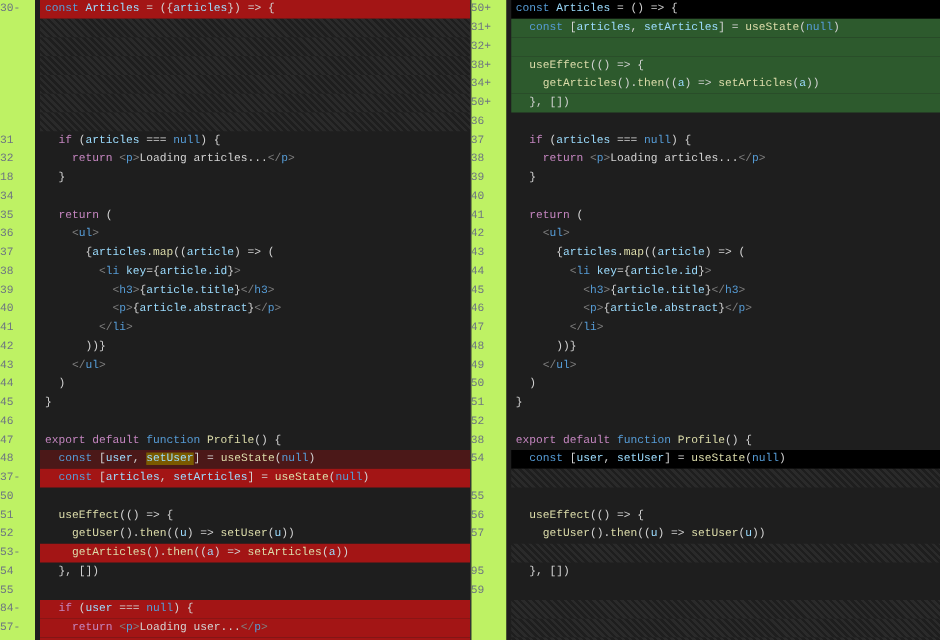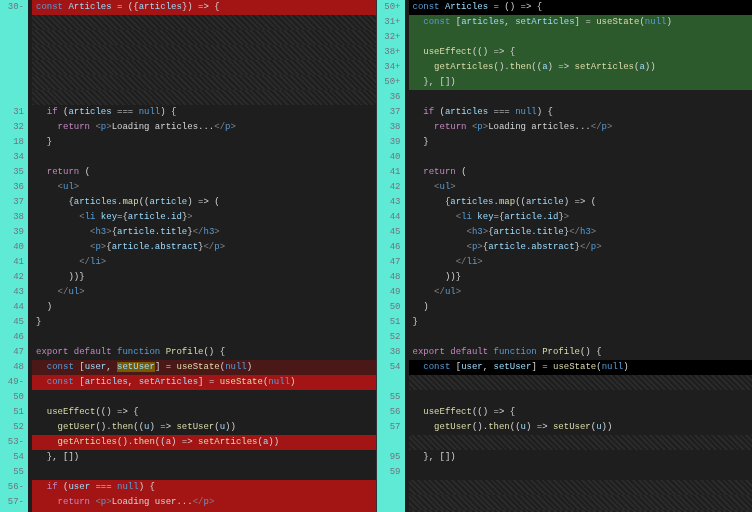--- a/index.html
+++ b/index.html
@@ -1,20 +1,20 @@
 <!DOCTYPE html>
 <html><head>
 <meta charset="utf-8">
 <style>
   *{margin:0;padding:0;box-sizing:border-box}
   body{background:#1e1e1e;font-family:'Consolas','Courier New',monospace;font-size:10px;color:#d4d4d4;overflow:hidden}
   .diff-container{display:flex;width:752px;height:512px}
   .pane{flex:1;overflow:hidden;position:relative;background:#1e1e1e}
   .pane-left{border-right:1px solid #333}
-  .gutter{position:absolute;left:0;top:0;width:28px;height:100%;background:#5eead4;text-align:right;color:#6e7681;padding-right:4px;font-size:9px;line-height:15px;user-select:none}
+  .gutter{position:absolute;left:0;top:0;width:28px;height:100%;background:#bef264;color:#6e7681;padding-right:4px;font-size:9px;line-height:15px;user-select:none}
   .gutter .gl{height:15px}
   .code{padding-left:32px;line-height:15px;font-size:9px;white-space:pre}
   .line{height:15px;padding-left:4px}
   .line.deleted{background:#4b1818}
   .line.deleted.strong{background:#a31515}
   .line.added{background:#000000}
   .line.added.strong{background:#2d5a2d}
   .line.spacer{background:repeating-linear-gradient(45deg,#2a2a2a,#2a2a2a 2px,#1e1e1e 2px,#1e1e1e 4px)}
   .tok-kw{color:#c586c0}
   .tok-const{color:#569cd6}
@@ -49,28 +49,28 @@
         <div class="gl">39</div>
         <div class="gl">40</div>
         <div class="gl">41</div>
         <div class="gl">42</div>
         <div class="gl">43</div>
         <div class="gl">44</div>
         <div class="gl">45</div>
         <div class="gl">46</div>
         <div class="gl">47</div>
         <div class="gl">48</div>
-        <div class="gl">49-</div>
+        <div class="gl">37-</div>
         <div class="gl">50</div>
         <div class="gl">51</div>
         <div class="gl">52</div>
         <div class="gl">53-</div>
         <div class="gl">54</div>
         <div class="gl">55</div>
-        <div class="gl">56-</div>
+        <div class="gl">84-</div>
         <div class="gl">57-</div>
         <div class="gl">58-</div>
       </div>
     <div class="code" id="code-left"><div class="line deleted strong"><span class="tok-const">const</span> <span class="tok-var">Articles</span> <span class="tok-op">=</span> <span class="tok-op">({</span><span class="tok-var">articles</span><span class="tok-op">})</span> <span class="tok-op">=&gt;</span> <span class="tok-op">{</span></div><div class="line spacer">&nbsp;</div><div class="line spacer">&nbsp;</div><div class="line spacer">&nbsp;</div><div class="line spacer">&nbsp;</div><div class="line spacer">&nbsp;</div><div class="line spacer">&nbsp;</div><div class="line ">  <span class="tok-kw">if</span> <span class="tok-op">(</span><span class="tok-var">articles</span> <span class="tok-op">===</span> <span class="tok-const">null</span><span class="tok-op">) {</span></div><div class="line ">    <span class="tok-kw">return</span> <span class="tok-tag">&lt;</span><span class="tok-tagn">p</span><span class="tok-tag">&gt;</span>Loading articles...<span class="tok-tag">&lt;/</span><span class="tok-tagn">p</span><span class="tok-tag">&gt;</span></div><div class="line ">  <span class="tok-op">}</span></div><div class="line ">&nbsp;</div><div class="line ">  <span class="tok-kw">return</span> <span class="tok-op">(</span></div><div class="line ">    <span class="tok-tag">&lt;</span><span class="tok-tagn">ul</span><span class="tok-tag">&gt;</span></div><div class="line ">      <span class="tok-op">{</span><span class="tok-var">articles</span>.<span class="tok-fn">map</span><span class="tok-op">((</span><span class="tok-var">article</span><span class="tok-op">) =&gt; (</span></div><div class="line ">        <span class="tok-tag">&lt;</span><span class="tok-tagn">li</span> <span class="tok-var">key</span><span class="tok-op">={</span><span class="tok-var">article.id</span><span class="tok-op">}</span><span class="tok-tag">&gt;</span></div><div class="line ">          <span class="tok-tag">&lt;</span><span class="tok-tagn">h3</span><span class="tok-tag">&gt;</span><span class="tok-op">{</span><span class="tok-var">article.title</span><span class="tok-op">}</span><span class="tok-tag">&lt;/</span><span class="tok-tagn">h3</span><span class="tok-tag">&gt;</span></div><div class="line ">          <span class="tok-tag">&lt;</span><span class="tok-tagn">p</span><span class="tok-tag">&gt;</span><span class="tok-op">{</span><span class="tok-var">article.abstract</span><span class="tok-op">}</span><span class="tok-tag">&lt;/</span><span class="tok-tagn">p</span><span class="tok-tag">&gt;</span></div><div class="line ">        <span class="tok-tag">&lt;/</span><span class="tok-tagn">li</span><span class="tok-tag">&gt;</span></div><div class="line ">      <span class="tok-op">))}</span></div><div class="line ">    <span class="tok-tag">&lt;/</span><span class="tok-tagn">ul</span><span class="tok-tag">&gt;</span></div><div class="line ">  <span class="tok-op">)</span></div><div class="line "><span class="tok-op">}</span></div><div class="line ">&nbsp;</div><div class="line "><span class="tok-kw">export</span> <span class="tok-kw">default</span> <span class="tok-const">function</span> <span class="tok-fn">Profile</span><span class="tok-op">() {</span></div><div class="line deleted">  <span class="tok-const">const</span> <span class="tok-op">[</span><span class="tok-var">user</span>, <span class="tok-var tok-mark">setUser</span><span class="tok-op">]</span> <span class="tok-op">=</span> <span class="tok-fn">useState</span><span class="tok-op">(</span><span class="tok-const">null</span><span class="tok-op">)</span></div><div class="line deleted strong">  <span class="tok-const">const</span> <span class="tok-op">[</span><span class="tok-var">articles</span>, <span class="tok-var">setArticles</span><span class="tok-op">]</span> <span class="tok-op">=</span> <span class="tok-fn">useState</span><span class="tok-op">(</span><span class="tok-const">null</span><span class="tok-op">)</span></div><div class="line ">&nbsp;</div><div class="line ">  <span class="tok-fn">useEffect</span><span class="tok-op">(() =&gt; {</span></div><div class="line ">    <span class="tok-fn">getUser</span><span class="tok-op">().</span><span class="tok-fn">then</span><span class="tok-op">((</span><span class="tok-var">u</span><span class="tok-op">) =&gt; </span><span class="tok-fn">setUser</span><span class="tok-op">(</span><span class="tok-var">u</span><span class="tok-op">))</span></div><div class="line deleted strong">    <span class="tok-fn">getArticles</span><span class="tok-op">().</span><span class="tok-fn">then</span><span class="tok-op">((</span><span class="tok-var">a</span><span class="tok-op">) =&gt; </span><span class="tok-fn">setArticles</span><span class="tok-op">(</span><span class="tok-var">a</span><span class="tok-op">))</span></div><div class="line ">  <span class="tok-op">}, [])</span></div><div class="line ">&nbsp;</div><div class="line deleted strong">  <span class="tok-kw">if</span> <span class="tok-op">(</span><span class="tok-var">user</span> <span class="tok-op">===</span> <span class="tok-const">null</span><span class="tok-op">) {</span></div><div class="line deleted strong">    <span class="tok-kw">return</span> <span class="tok-tag">&lt;</span><span class="tok-tagn">p</span><span class="tok-tag">&gt;</span>Loading user...<span class="tok-tag">&lt;/</span><span class="tok-tagn">p</span><span class="tok-tag">&gt;</span></div><div class="line deleted strong">  </div></div>
   </div>
   <div class="pane pane-right">
     <div class="gutter" id="gutter-right">
         <div class="gl">50+</div>
         <div class="gl">31+</div>
         <div class="gl">32+</div>

